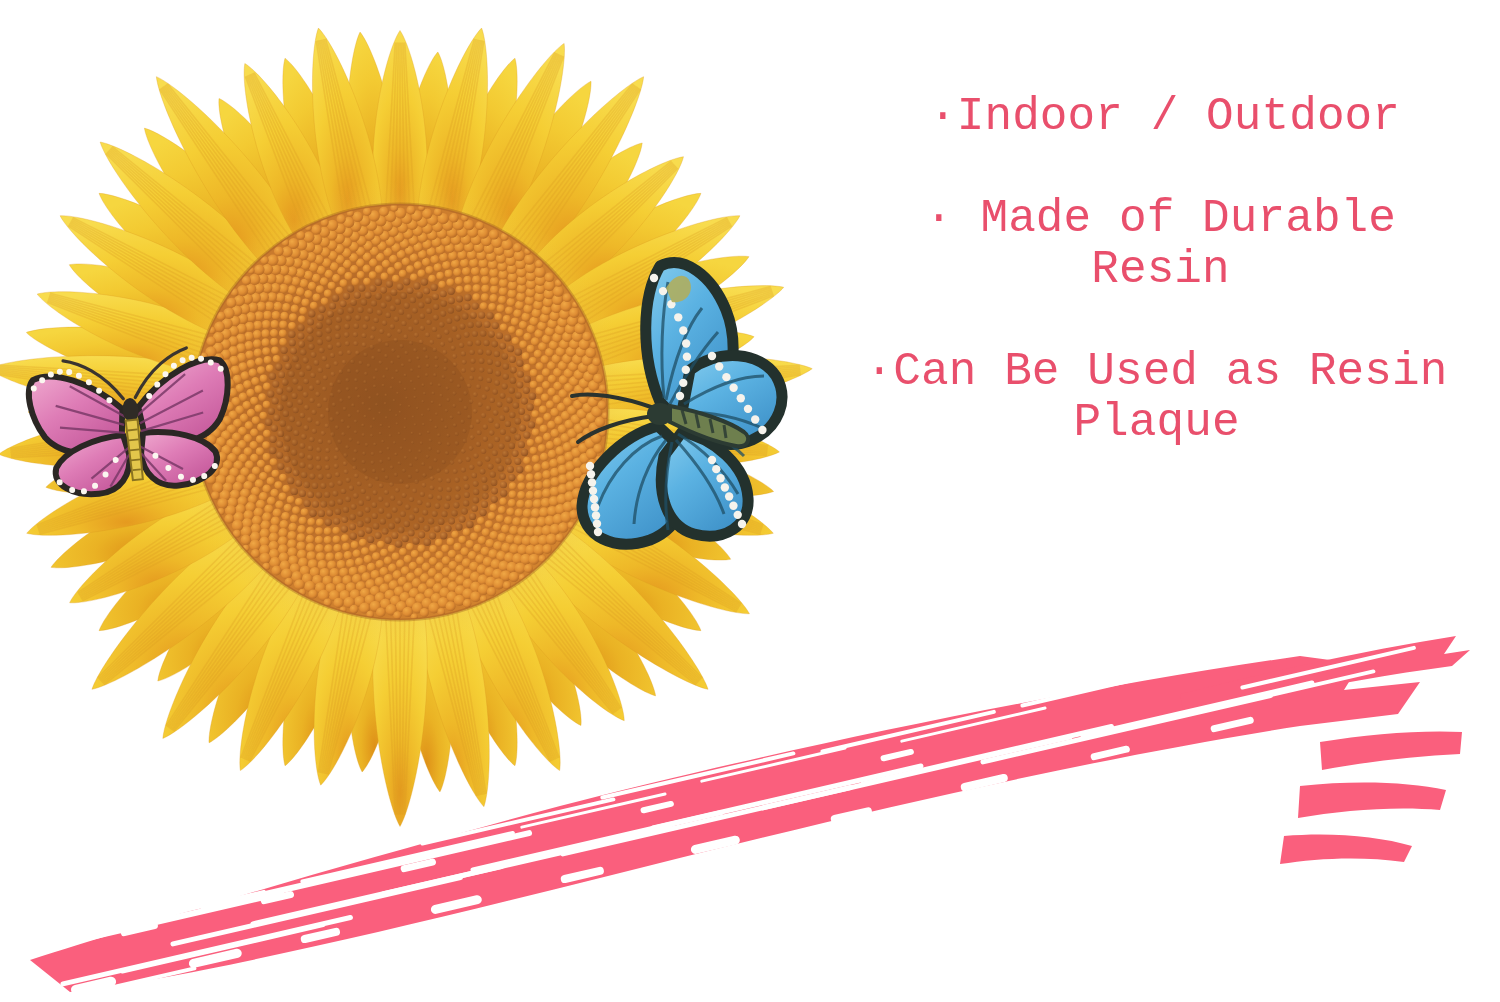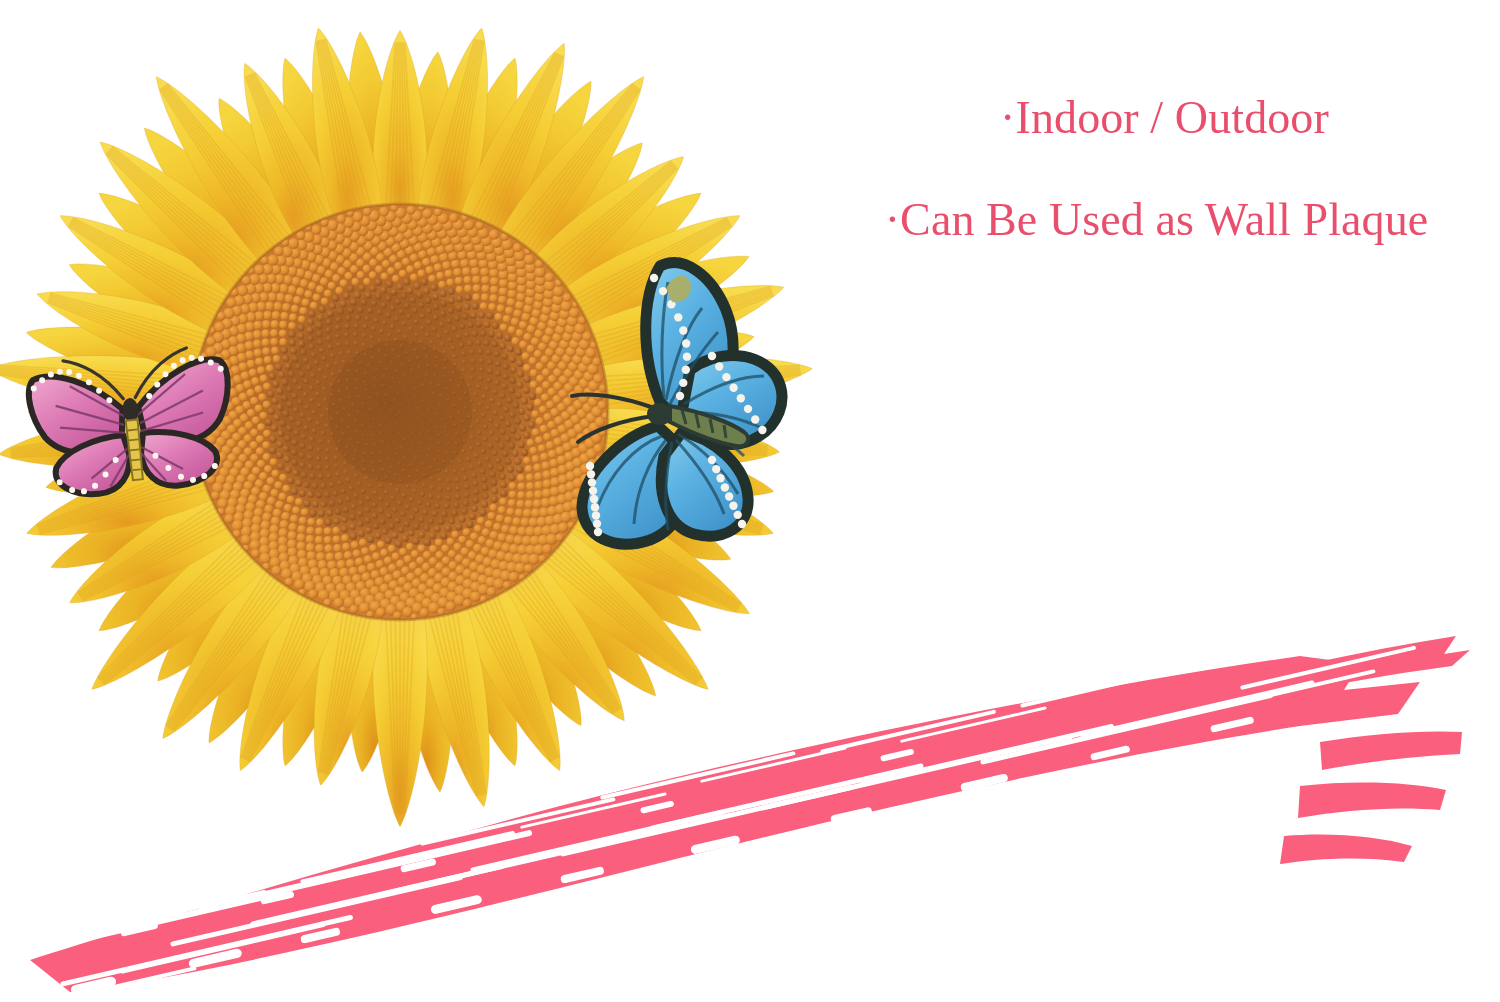--- a/index.html
+++ b/index.html
@@ -27,20 +27,21 @@
     text-align:center;
     color:#E94F6C;
   }
   .feature-row{
     display:block;
     font-size:46px;
     line-height:1.12;
     letter-spacing:.1px;
     white-space:pre-wrap;
     color:#E94F6C;
+    font-family:Liberation Mono, monospace;
   }
   .feature-row.r1{margin-left:14px;margin-bottom:50px;}
   .feature-row.r2{margin-left:6px;margin-bottom:50px;font-size:46px;}
   .feature-row.r3{margin-left:-2px;margin-bottom:48px;font-size:46px;}
   .feature-row.r4{margin-left:2px;font-size:46px;}
 
   .bullet-dot{
     display:inline;
     color:#E94F6C;
   }
@@ -2357,21 +2358,22 @@
             <path d="M 28,0 L 31,14"></path>
           <path d="M 42,5 L 45,19"></path>
             <path d="M 56,11 L 58,24"></path>
         </g>
       </g>
     </svg>
   </div>
 
   <div id="feature-list">
     <div class="feature-row r1"><span class="bullet-dot">·</span><span>Indoor / Outdoor</span></div>
-    <div class="feature-row r3"><span class="bullet-dot">·</span><span>Can Be Used as Wall Plaque</span></div>
+    <div class="feature-row r2"><span class="bullet-dot">· </span><span>Made of Durable Resin</span></div>
+    <div class="feature-row r3"><span class="bullet-dot">·</span><span>Can Be Used as Resin Plaque</span></div>
   </div>
 
   <div id="brush-stroke">
     <svg viewBox="0 0 1500 372" xmlns="http://www.w3.org/2000/svg">
       <g id="brush-group">
           <path d="M 30,330 C 150,292 330,238 560,176 C 760,124 1050,62 1300,26 L 1360,34 L 1344,60 L 1420,52 L 1398,84 L 1300,96 C 1080,130 820,192 600,248 C 400,298 200,346 70,362 Z" fill="#FA5F7D"></path>
           <path d="M 1180,64 C 1260,44 1340,26 1420,12 L 1456,6 L 1444,24 L 1470,20 L 1452,36 C 1360,48 1264,68 1184,86 Z" fill="#FA5F7D"></path>
           <path d="M 1320,112 C 1370,104 1420,100 1462,102 L 1460,124 C 1414,126 1366,132 1322,140 Z" fill="#FA5F7D"></path>
           <path d="M 1300,156 C 1356,150 1408,152 1446,160 L 1440,180 C 1396,176 1344,180 1298,188 Z" fill="#FA5F7D"></path>
           <path d="M 1284,206 C 1330,202 1378,206 1412,216 L 1404,232 C 1362,226 1318,228 1280,234 Z" fill="#FA5F7D"></path>

